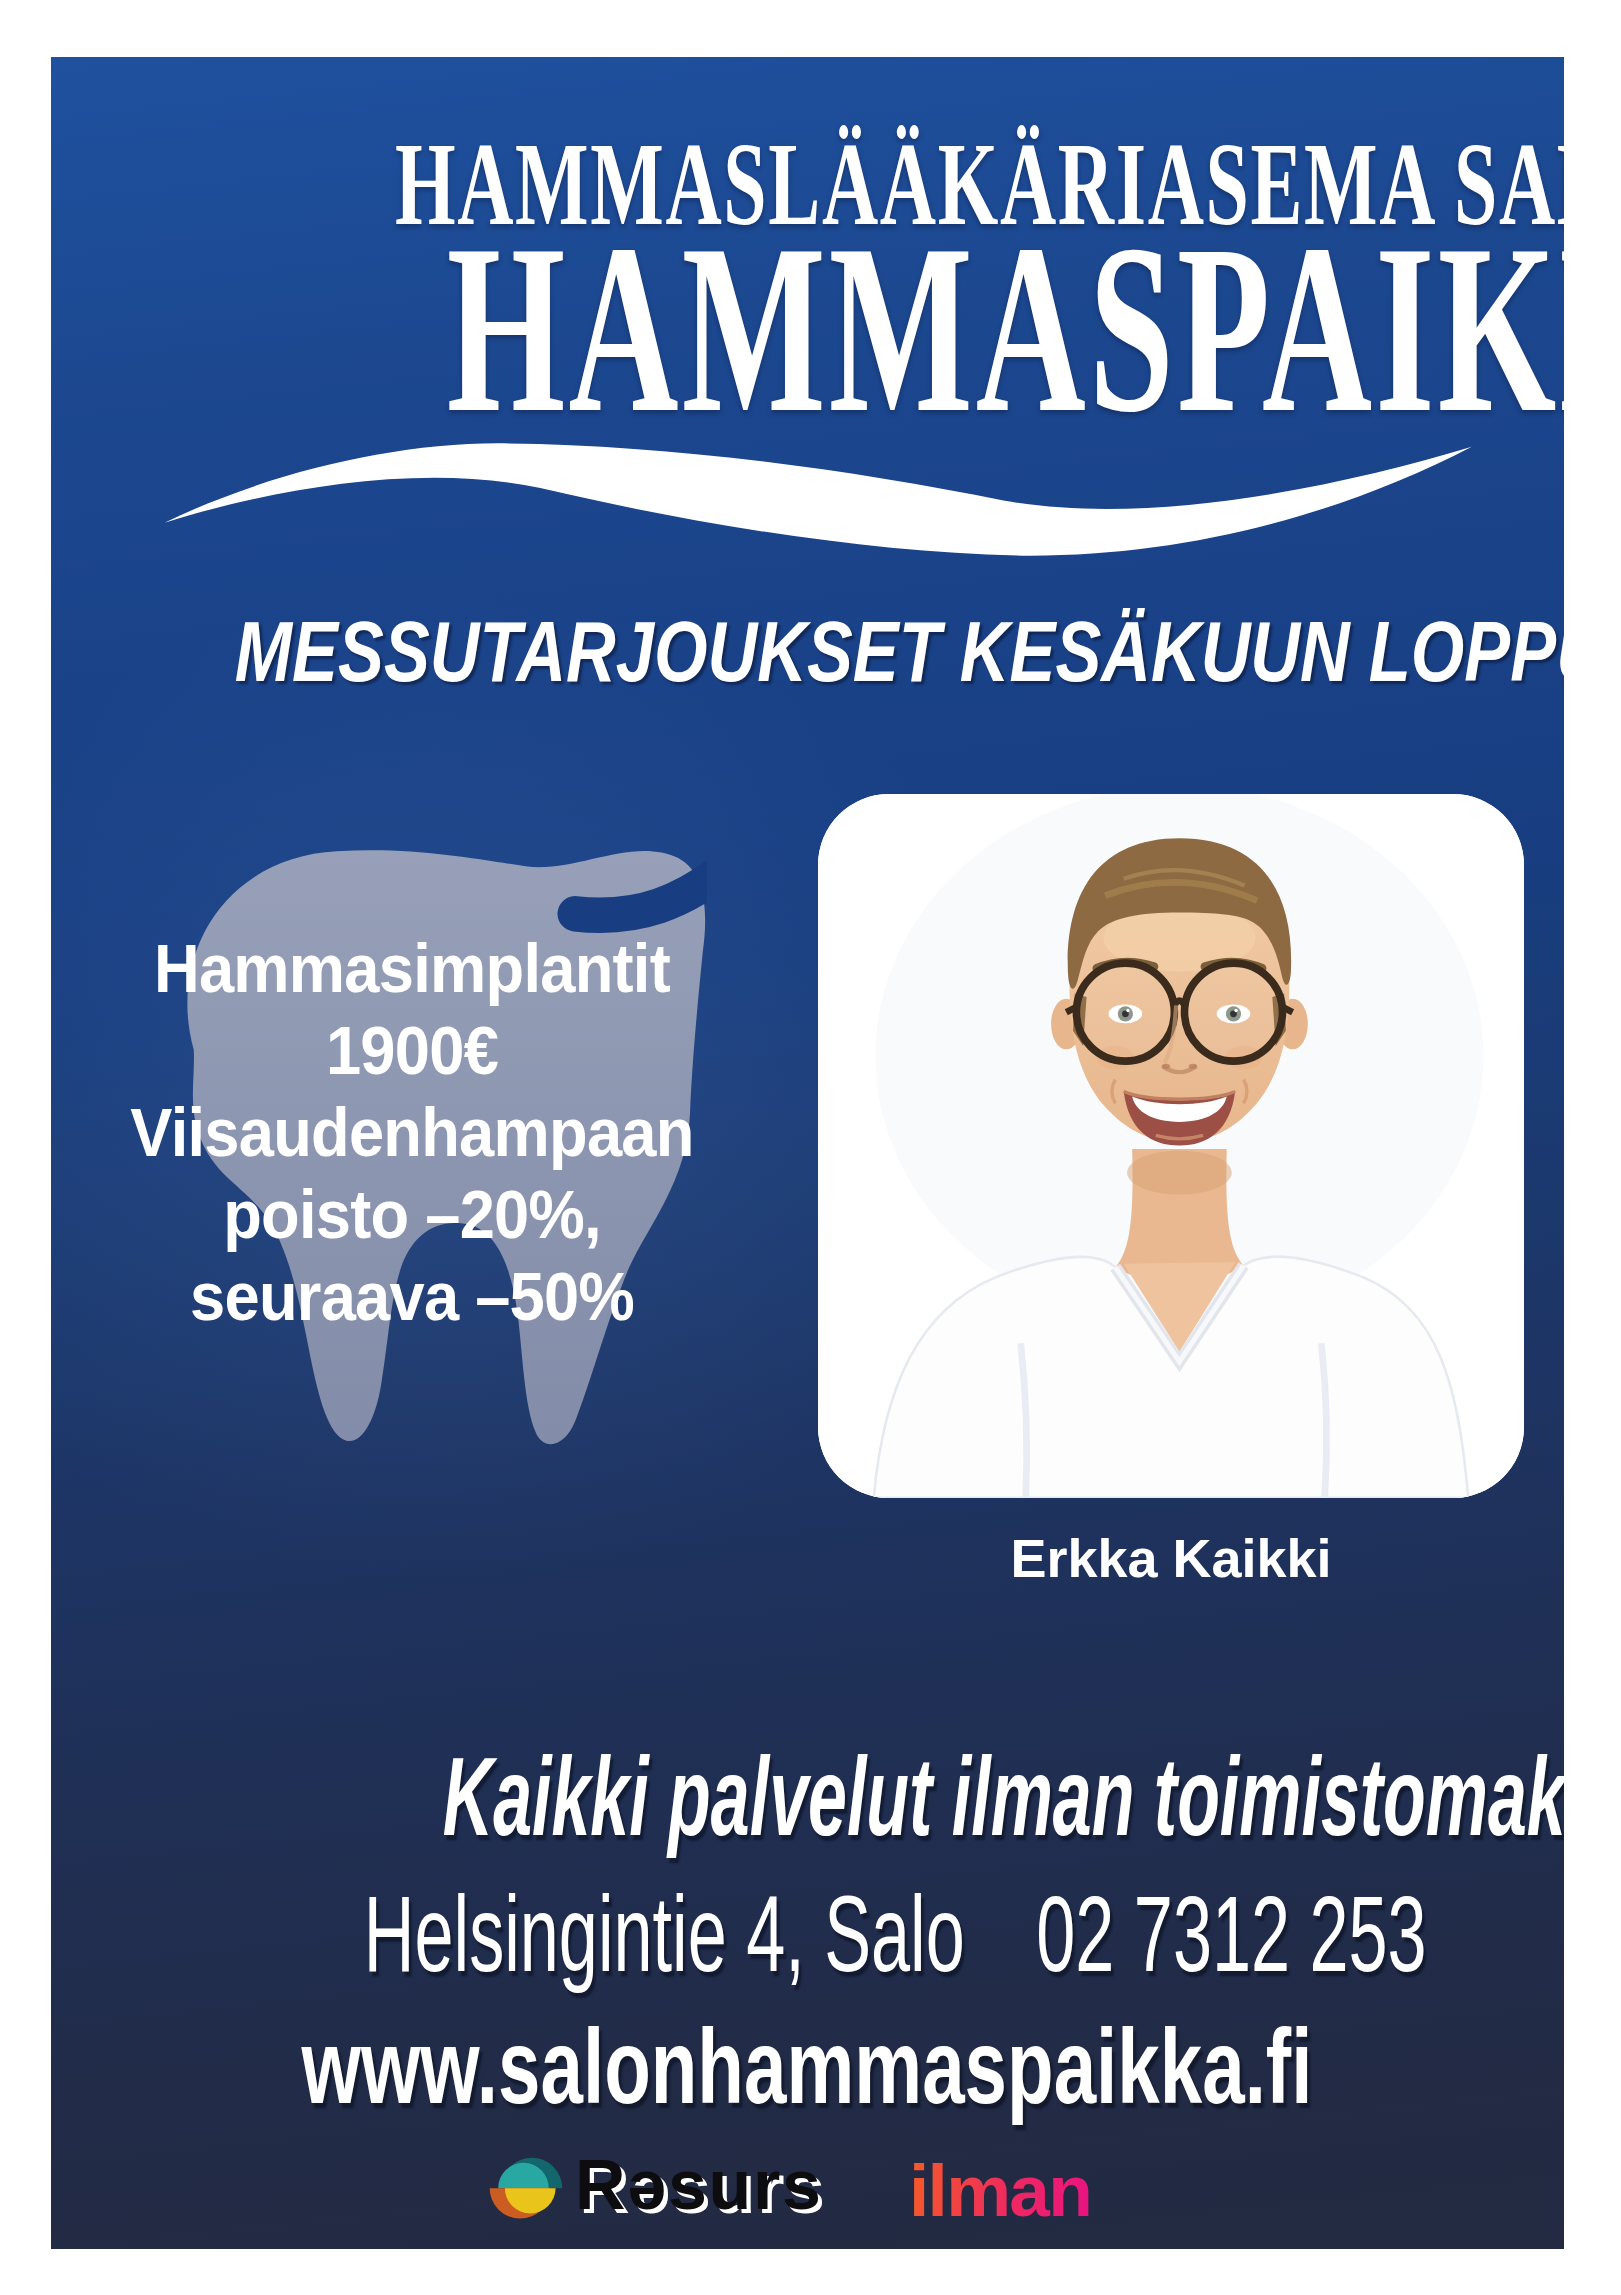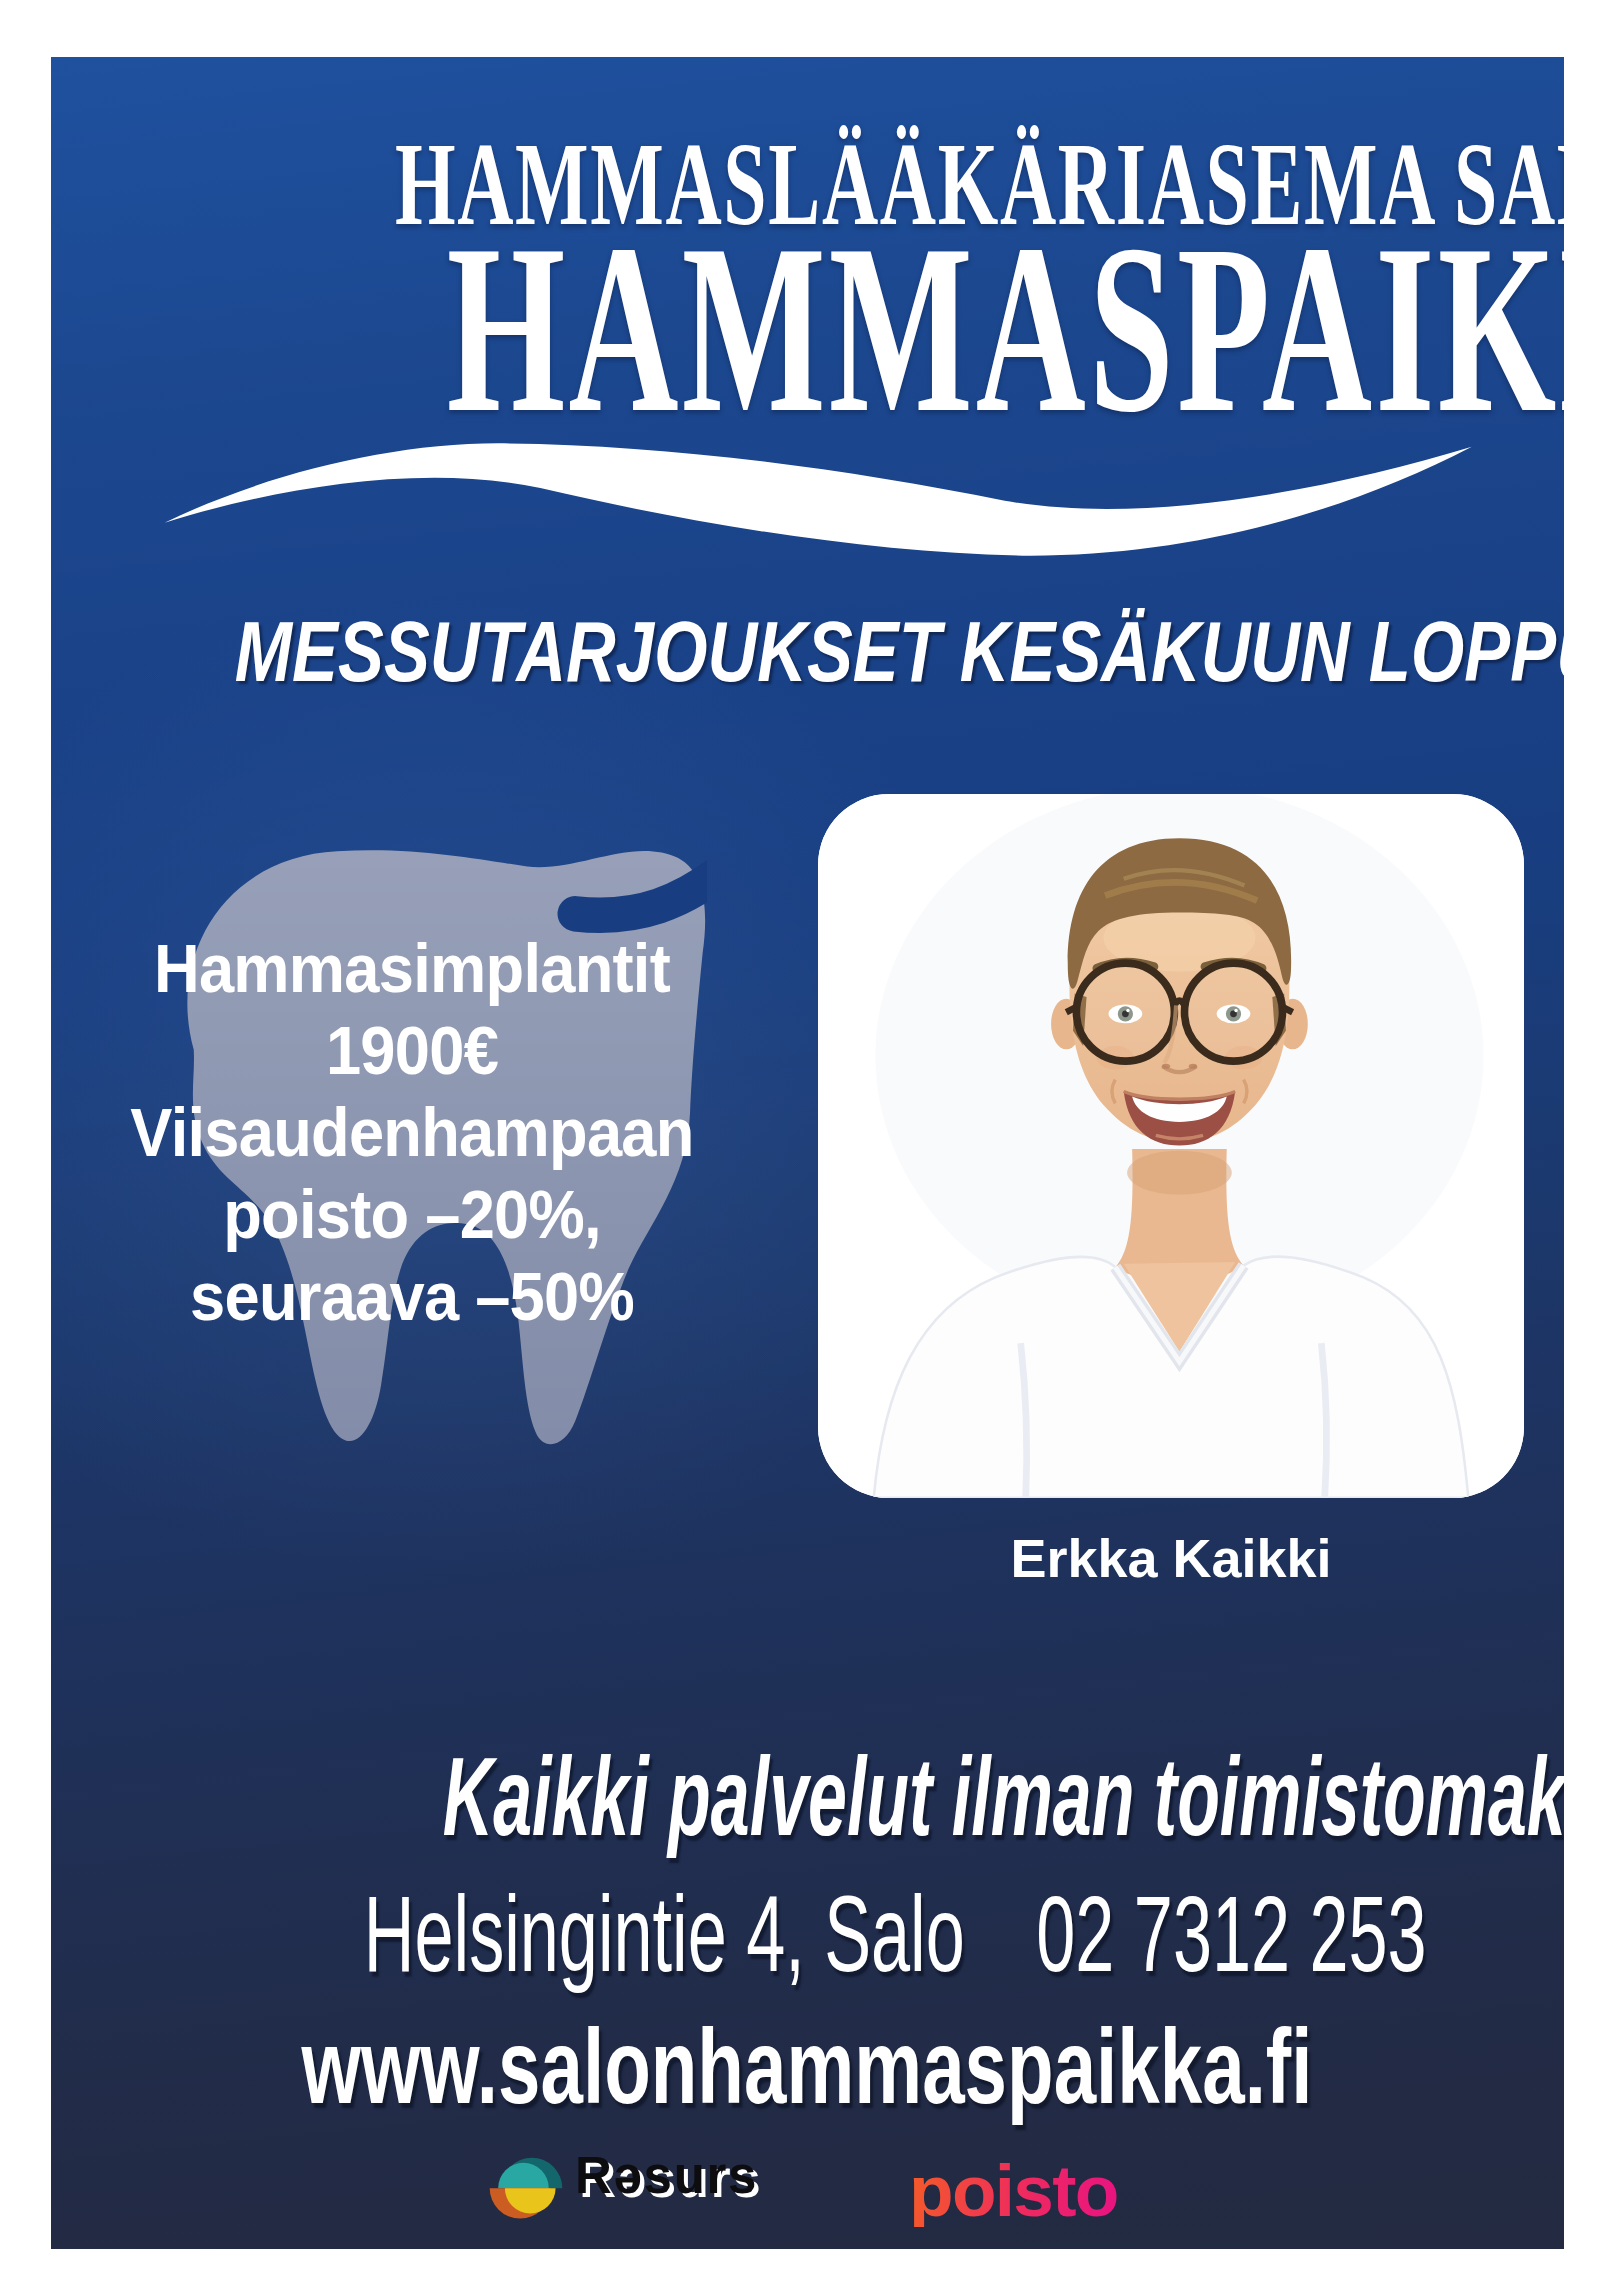--- a/index.html
+++ b/index.html
@@ -33,21 +33,21 @@
            font-size:54px;line-height:81px;font-weight:600;letter-spacing:0;}
   .slogan{top:1685px;font-size:111px;font-weight:700;font-style:italic;
           text-shadow:4.2px 5px 2.5px rgba(4,10,24,.5);}
   .slogan > span{transform:scaleX(.63) translateX(42px);}
   .address{top:1823px;font-size:108px;font-weight:400;text-shadow:4.2px 5px 2.5px rgba(4,10,24,.5);}
   .address > span{transform:scaleX(.65) translateX(41px);}
   .gap{display:inline-block;width:110px;}
   .website{top:1956px;font-size:106px;font-weight:700;text-shadow:4.2px 5px 2.5px rgba(4,10,24,.5);}
   .website > span{transform:scaleX(.72);}
   .resurs-icon{position:absolute;left:437px;top:2099px;width:76px;height:66px;}
-  .resurs-text{position:absolute;left:524px;top:2093px;font-size:51px;line-height:1;
+  .resurs-text{position:absolute;left:524px;top:2093px;font-size:70px;line-height:1;
                font-weight:700;letter-spacing:1.7px;color:#0d0d0f;
                text-shadow:4.2px 4.2px 0 #ffffff;}
   .epassi-text{position:absolute;left:858px;top:2097px;font-size:73px;line-height:1;
                font-weight:700;letter-spacing:-1.7px;
                background:linear-gradient(98deg,#f4582c 5%,#ee2a5f 55%,#e9157f 95%);
                -webkit-background-clip:text;background-clip:text;color:transparent;}
 </style>
 </head>
 <body>
 
@@ -201,17 +201,17 @@
       <span>www.salonhammaspaikka.fi</span>
     </div>
 
     <svg class="resurs-icon" viewBox="0 0 90 78">
       <path d="M 16 38 A 36 36 0 0 1 88 38 Z" fill="#14666d"></path>
       <path d="M 12 38 A 30 30 0 0 1 72 38 Z" fill="#29a7a2"></path>
       <path d="M 2 38 A 36 36 0 0 0 74 38 Z" fill="#cb5d22"></path>
       <path d="M 20 38 A 30 30 0 0 0 80 38 Z" fill="#e9c51c"></path>
     </svg>
     <div class="resurs-text">Rǝsurs</div>
-    <div class="epassi-text">poisto</div>
+    <div class="epassi-text">ilman</div>
 
   </div>
 </div>
 
 
 </body></html>

